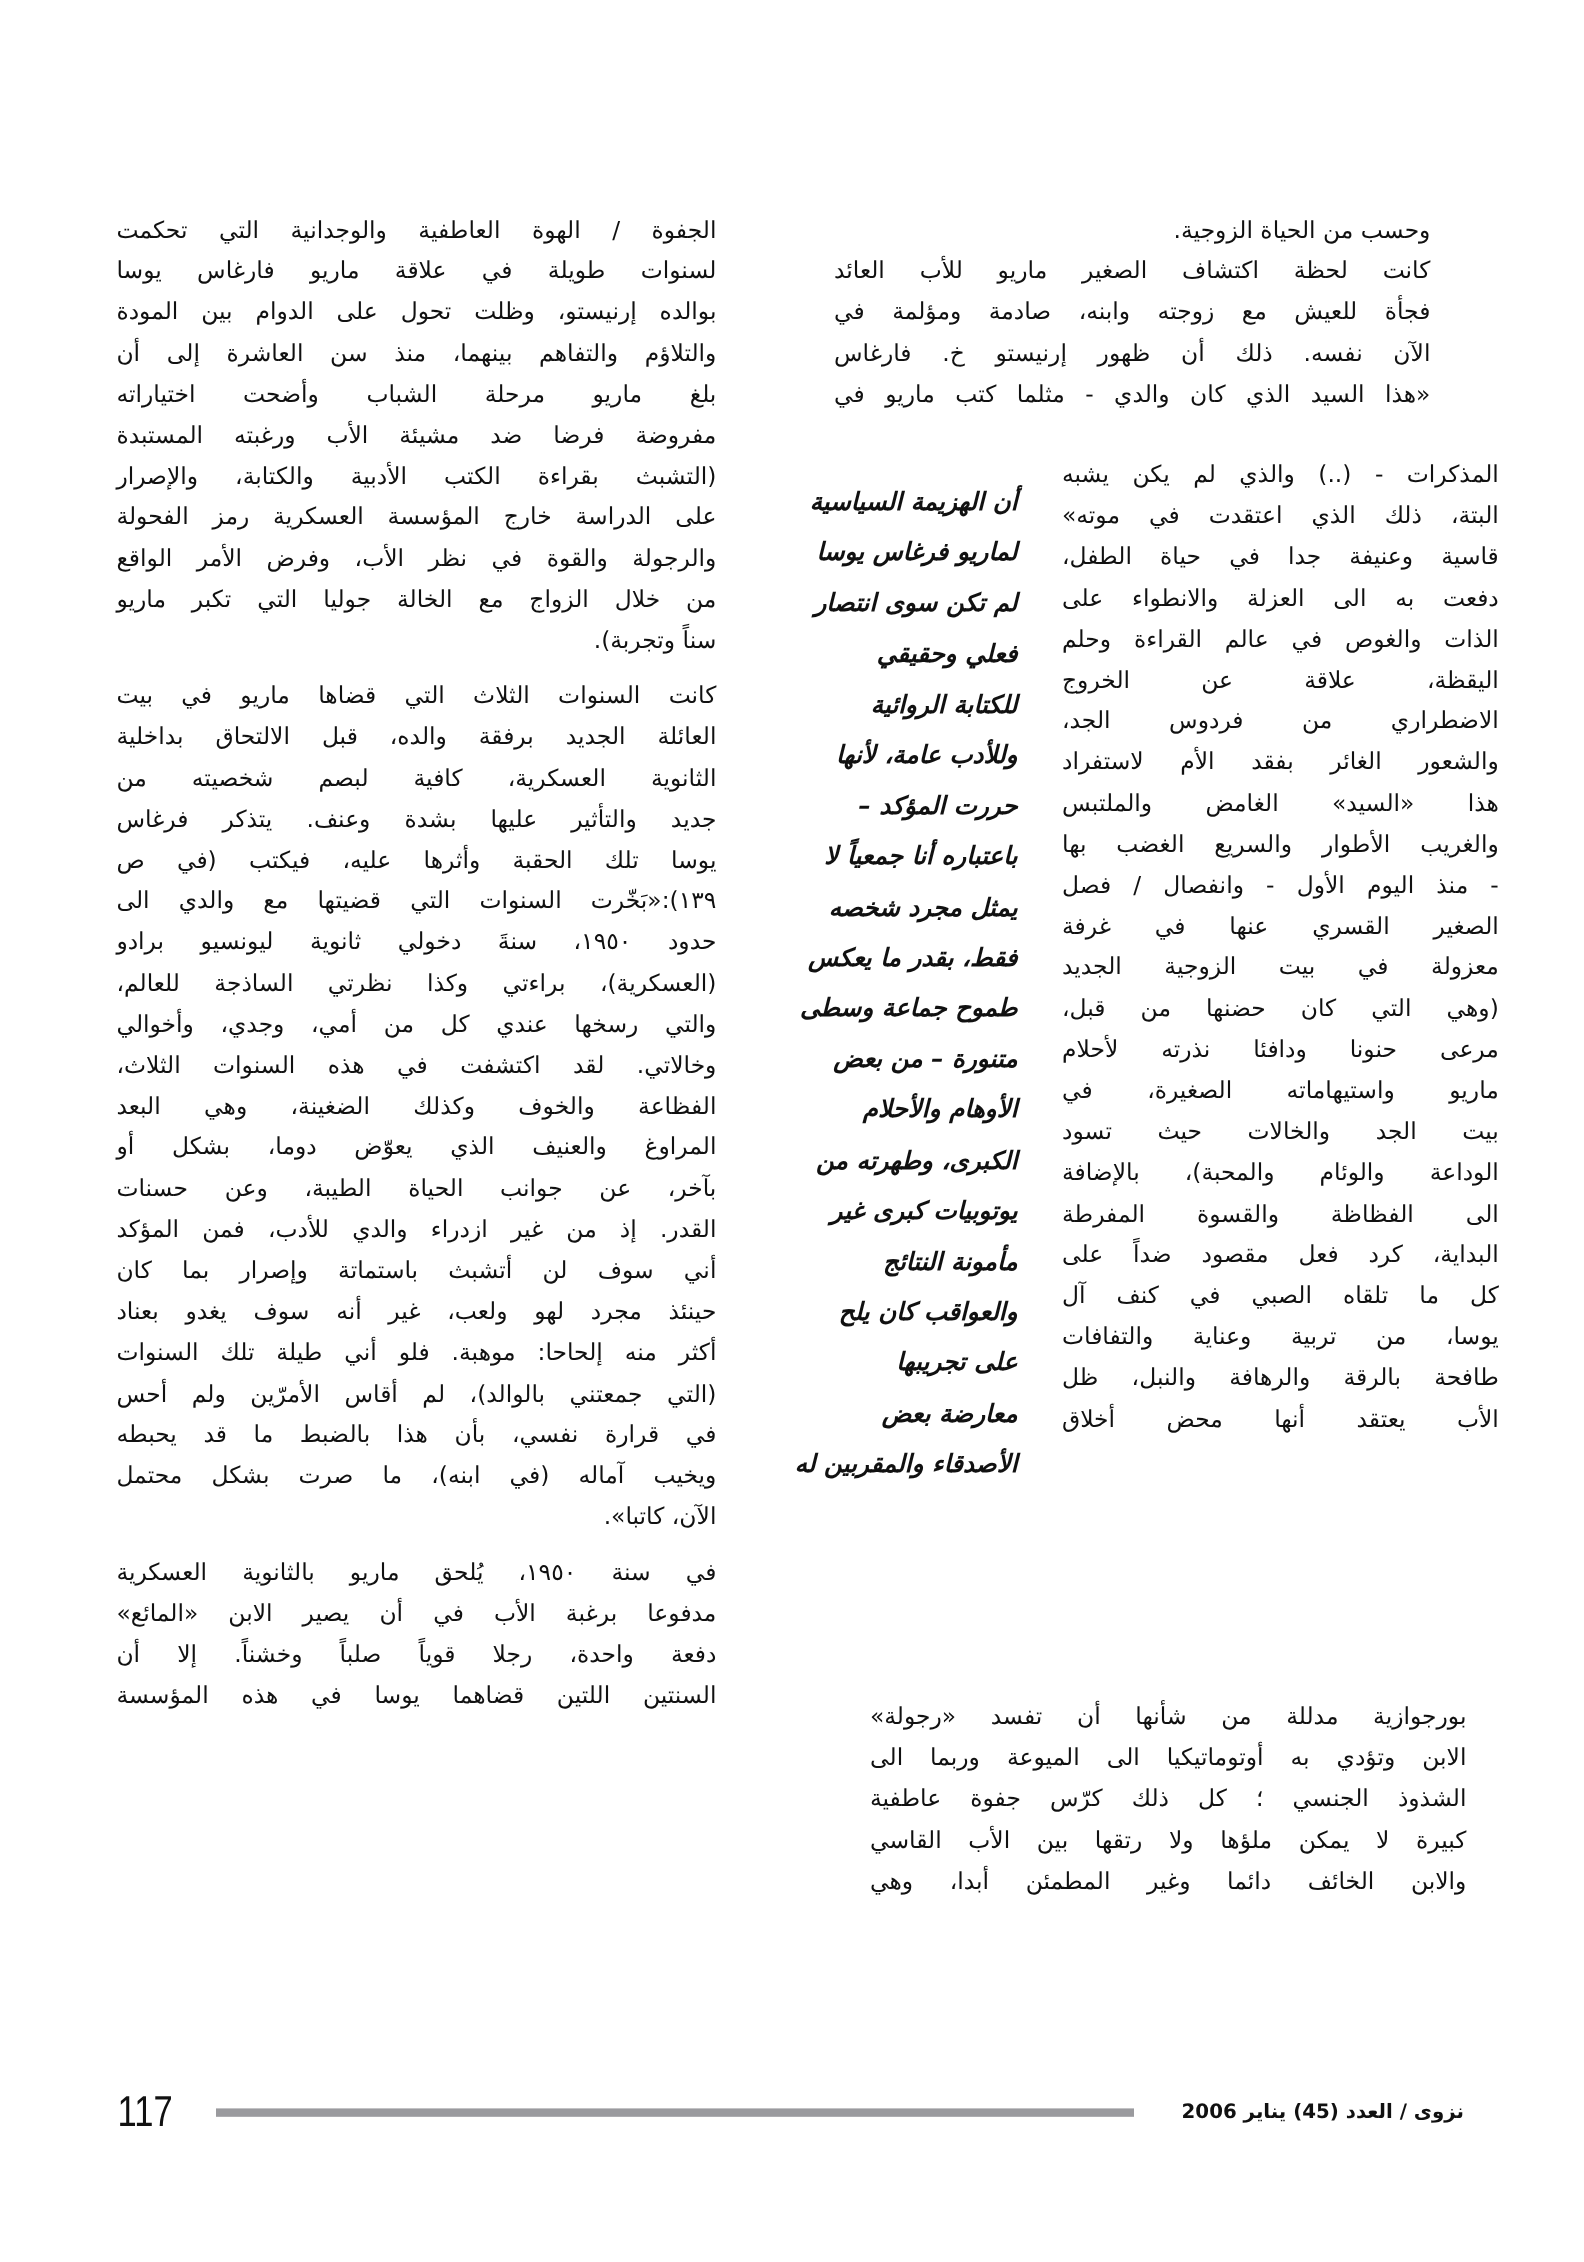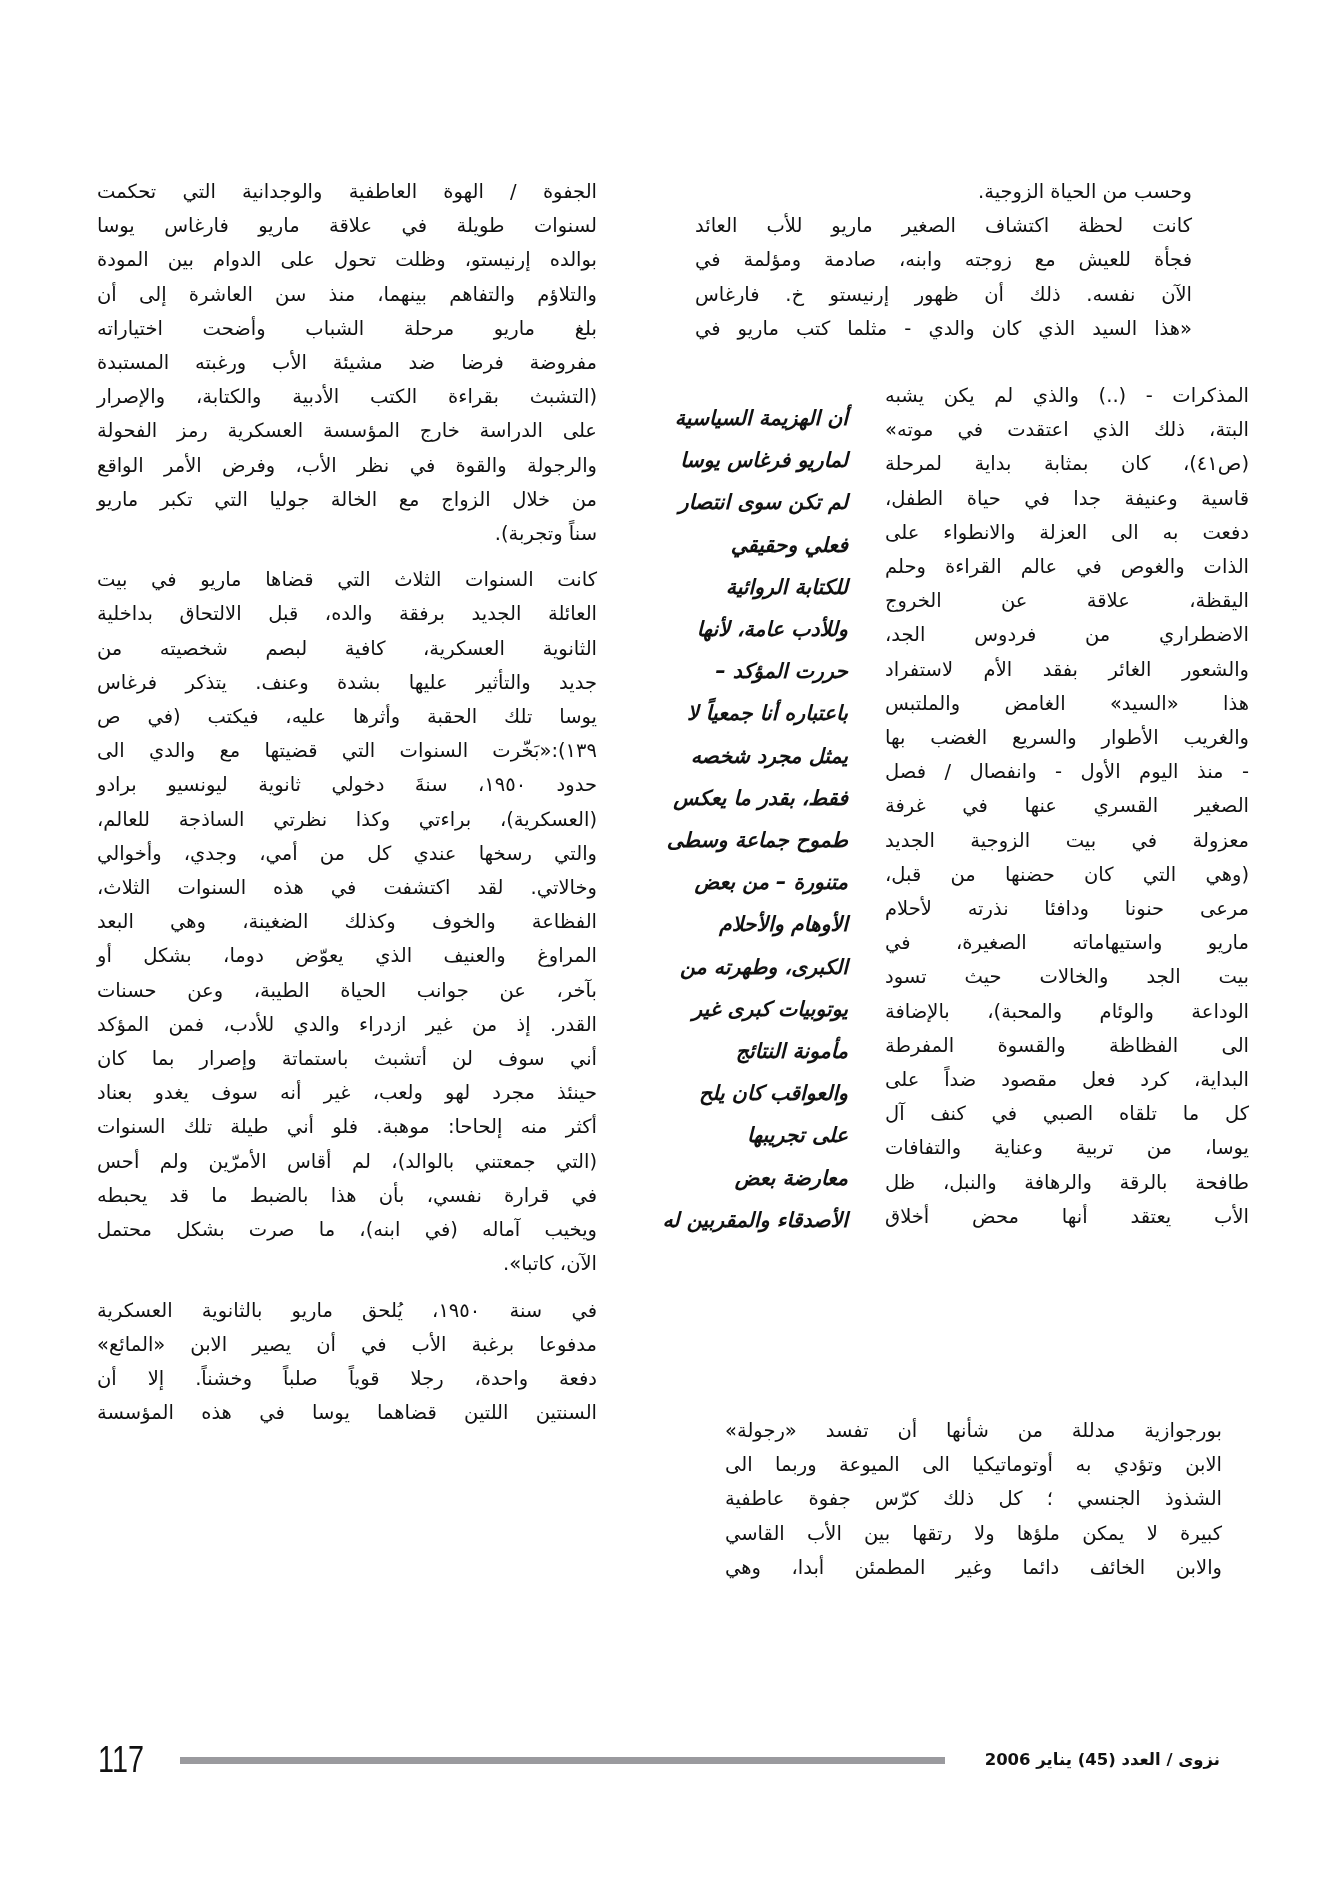--- a/index.html
+++ b/index.html
@@ -51,21 +51,20 @@
 <div id="right-top" class="col">
     <span class="line last">وحسب من الحياة الزوجية.</span>
     <span class="line">كانت لحظة اكتشاف الصغير ماريو للأب العائد</span>
     <span class="line">فجأة للعيش مع زوجته وابنه، صادمة ومؤلمة في</span>
     <span class="line">الآن نفسه. ذلك أن ظهور إرنيستو  خ. فارغاس</span>
     <span class="line">«هذا السيد الذي كان والدي - مثلما كتب ماريو في</span>
   </div>
 <div id="right-mid" class="col">
     <span class="line">المذكرات - (..) والذي لم يكن يشبه</span>
     <span class="line">البتة، ذلك الذي اعتقدت في موته»</span>
-    <span class="line">(ص٤١)، كان بمثابة بداية لمرحلة</span>
     <span class="line">قاسية وعنيفة جدا في حياة الطفل،</span>
     <span class="line">دفعت به الى العزلة والانطواء على</span>
     <span class="line">الذات والغوص في عالم القراءة وحلم</span>
     <span class="line">اليقظة، علاقة عن الخروج</span>
     <span class="line">الاضطراري من فردوس الجد،</span>
     <span class="line">والشعور الغائر بفقد الأم لاستفراد</span>
     <span class="line">هذا «السيد» الغامض والملتبس</span>
     <span class="line">والغريب الأطوار والسريع الغضب بها</span>
     <span class="line">- منذ اليوم الأول - وانفصال / فصل</span>
     <span class="line">الصغير القسري عنها في غرفة</span>

